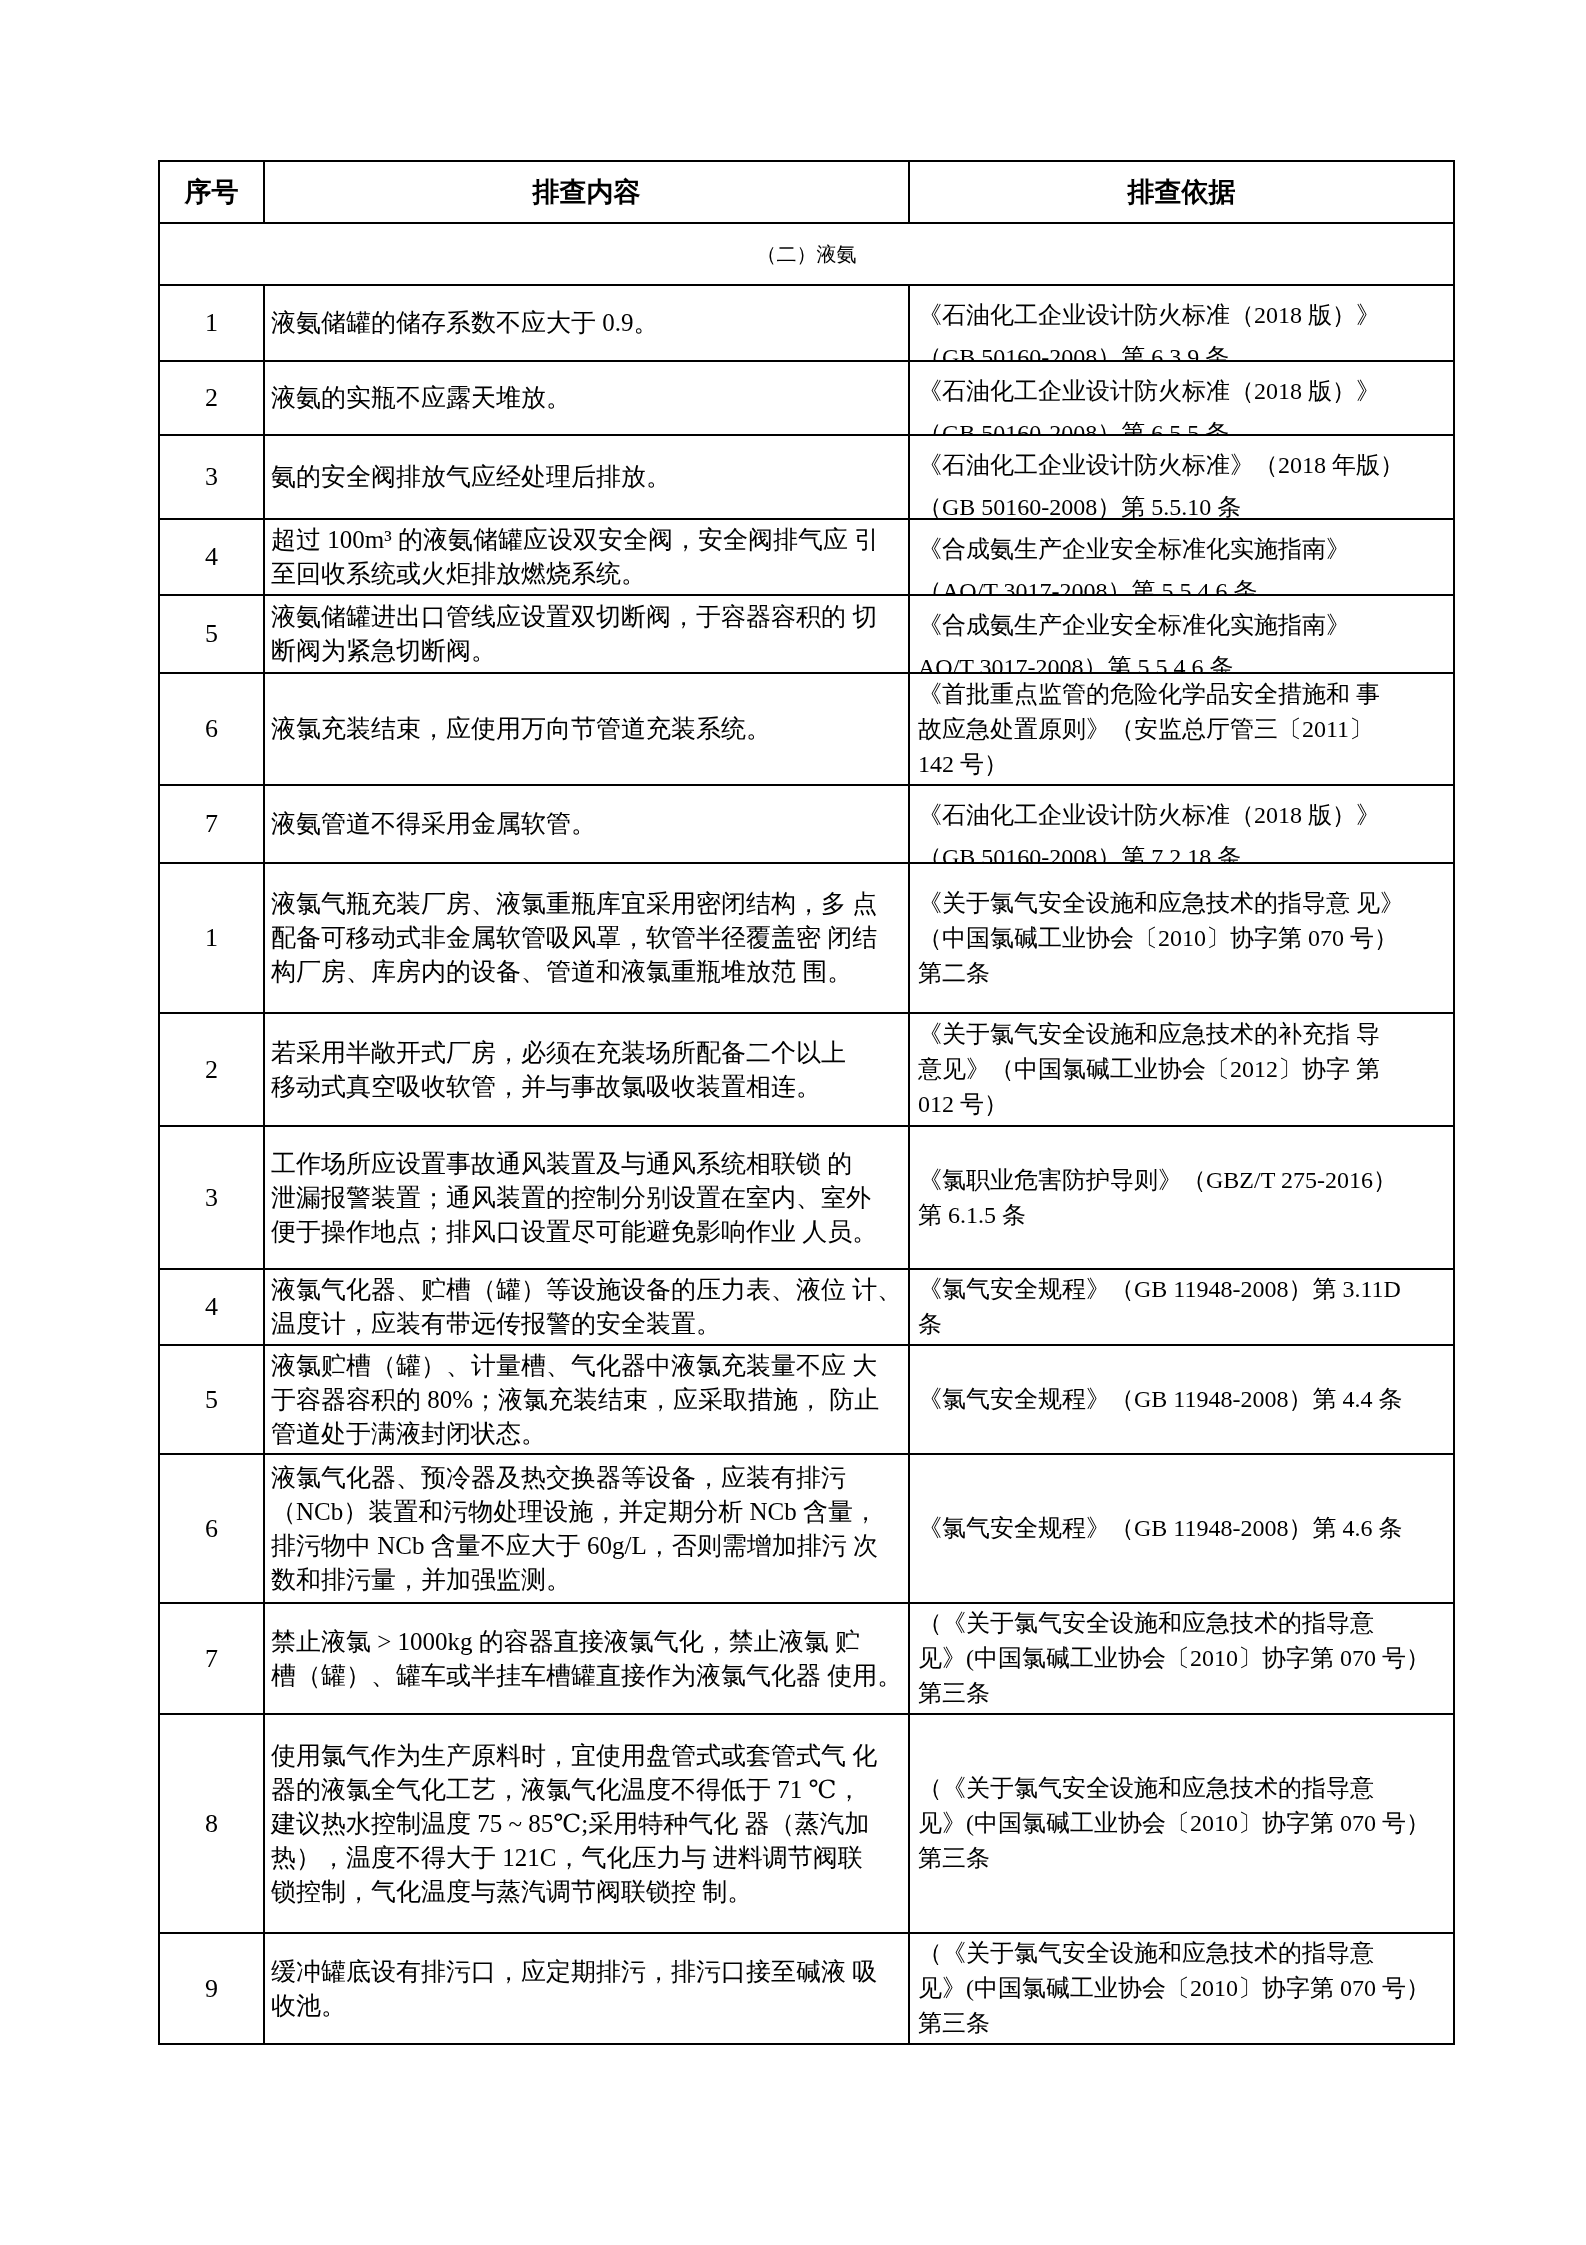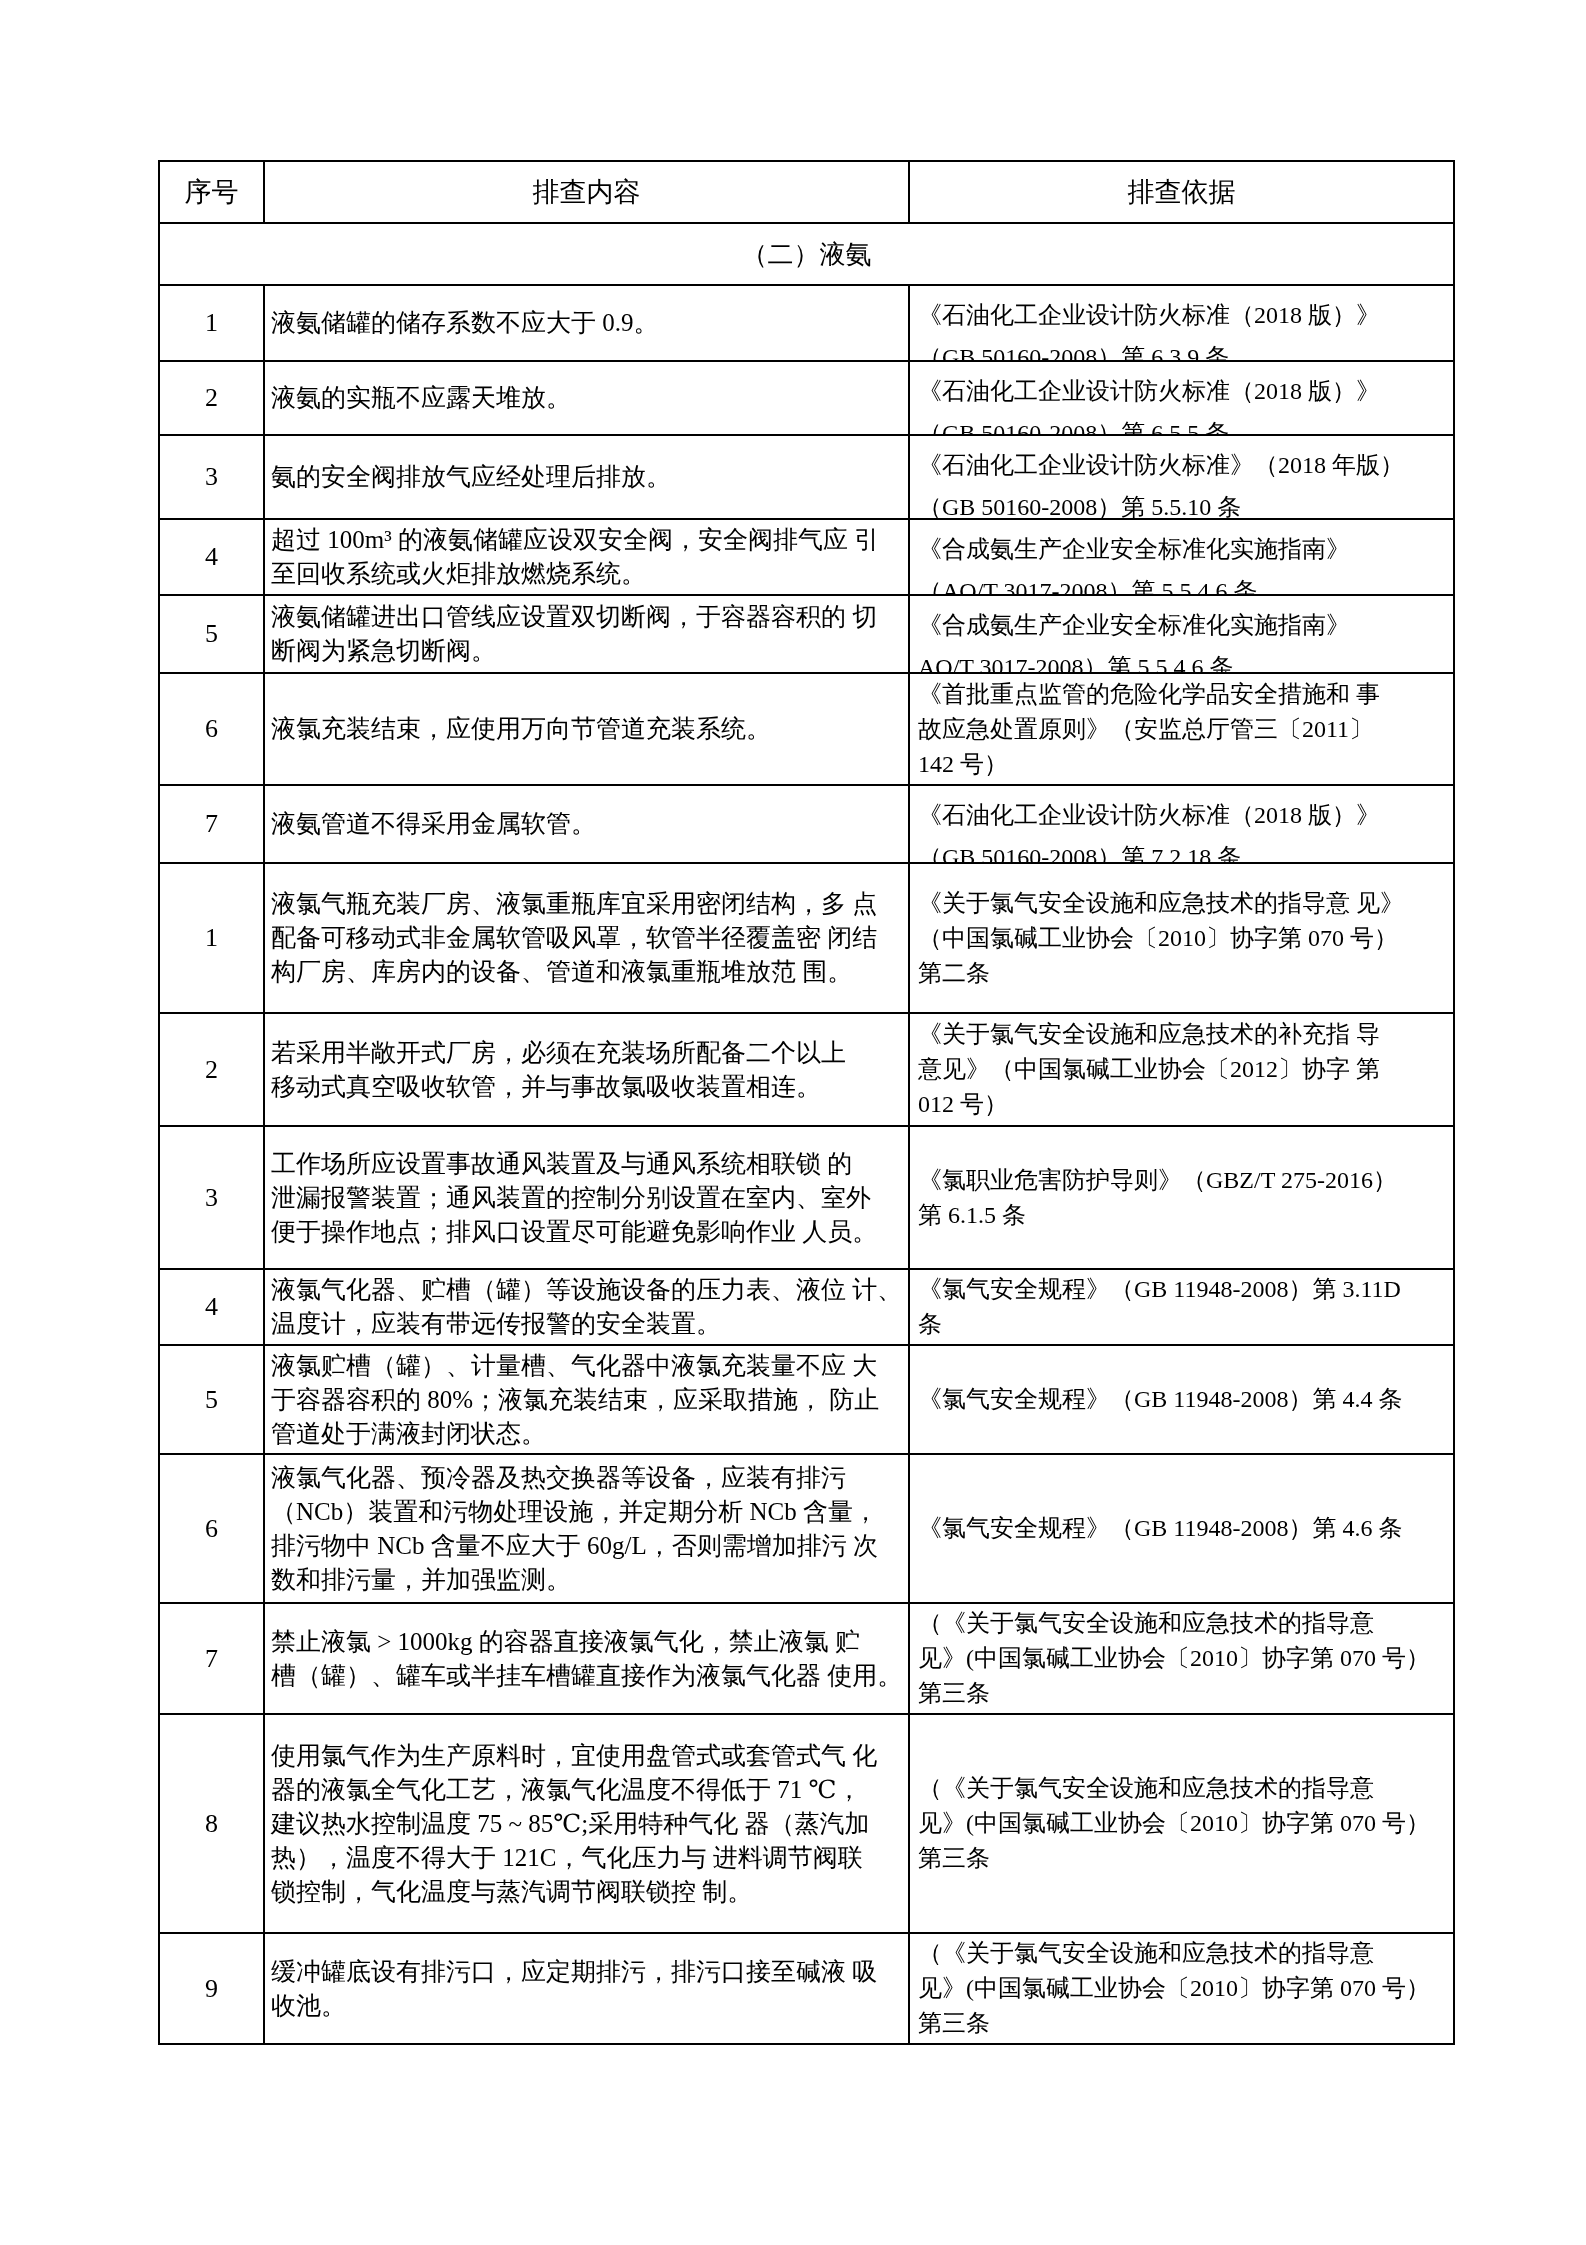--- a/index.html
+++ b/index.html
@@ -12,40 +12,40 @@
   table.doc{
     position:absolute;left:158px;top:160px;
     width:1295px;
     border-collapse:collapse;table-layout:fixed;
   }
   td,th{
     border:2px solid #000;
     padding:0;overflow:hidden;
     vertical-align:middle;
   }
-  th{font-weight:normal;font-size:27px;text-align:center;border-radius:23px;}
+  th{font-weight:bold;font-size:27px;text-align:center;border-radius:23px;}
   td.num{text-align:center;font-size:26px;}
   td.content .txt{
     white-space:pre-line;
     font-size:25px;line-height:34px;
     padding:2px 4px 2px 6px;
   }
   td.basis .txt{
     white-space:pre-line;
     font-size:24px;line-height:35px;
     padding:2px 4px 2px 8px;
   }
   td.basis.clip{vertical-align:top;}
   td.basis.clip .txt{
     line-height:42px;
     overflow:hidden;
     padding-top:8px;
   }
   td.section{
-    text-align:center;font-size:26px;
+    text-align:center;font-size:20px;
   }
   
   tr.h60{height:60px} tr.h62{height:62px} tr.h70{height:70px} tr.h72{height:72px}
   tr.h74{height:74px} tr.h80{height:80px} tr.h109{height:109px} tr.h111{height:111px}
   tr.h112{height:112px} tr.h113{height:113px} tr.h143{height:143px} tr.h149{height:149px}
   tr.h150{height:150px} tr.h219{height:219px}
 </style>
 </head>
 <body>
 

